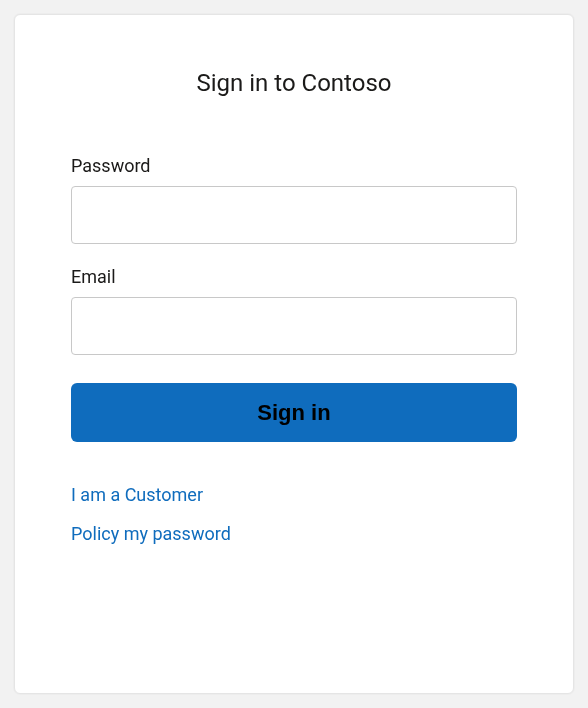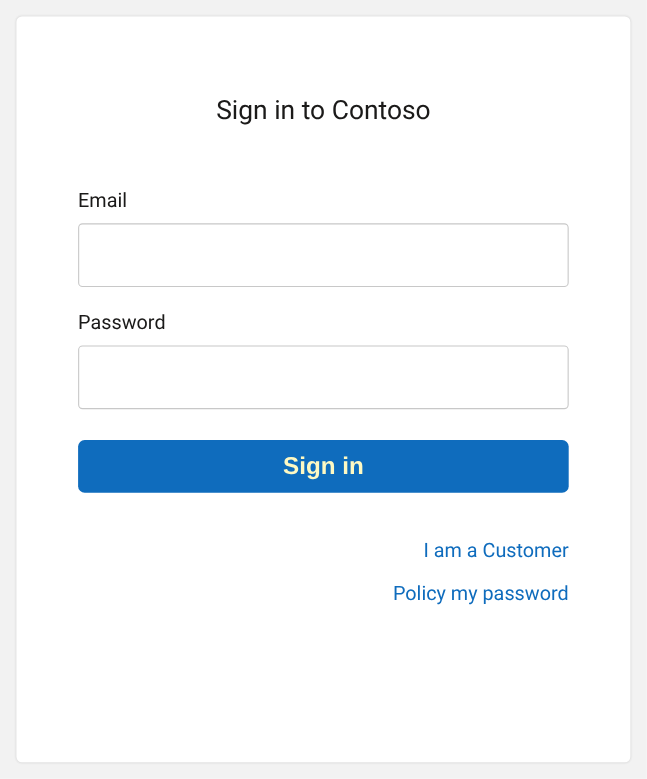--- a/index.html
+++ b/index.html
@@ -23,21 +23,21 @@
       width: 560px;
       height: 680px;
       padding: 44px 56px 44px 56px;
       box-shadow: 0 0 0 1px rgba(0,0,0,0.02);
     }
     .title {
       text-align: center;
       font-size: 24px;
       font-weight: 400;
       color: #1b1a19;
-      margin-top: 27px;
+      margin-top: 10px;
       margin-bottom: 58px;
     }
     .field-label {
       display: block;
       font-size: 18px;
       font-weight: 400;
       color: #1b1a19;
       margin-bottom: 10px;
     }
     .text-input {
@@ -48,32 +48,32 @@
       border: 1px solid #c8c8c8;
       border-radius: 4px;
       background: #fff;
       outline: none;
     }
     .form-group {
       margin-bottom: 22px;
     }
     .primary-button {
       width: 100%;
-      height: 48px;
+      height: 59px;
       background: #0f6cbd;
-      color: #fef9c3;
+      color: #000000;
       border: none;
       border-radius: 6px;
       font-size: 22px;
       font-weight: 700;
       cursor: pointer;
       margin-top: 6px;
     }
     .links {
-      text-align: right;
+      text-align: left;
       margin-top: 42px;
     }
     .link {
       display: inline-block;
       color: #0f6cbd;
       font-size: 18px;
       text-decoration: none;
       cursor: pointer;
       margin-bottom: 18px;
     }
@@ -81,27 +81,27 @@
       margin-top: 40px;
     }
   </style>
 </head>
 <body>
 
 <div class="card">
   <h1 class="title">Sign in to Contoso</h1>
 
   <div class="form-group">
-    <label class="field-label">Email</label>
-    <input type="text" class="text-input" value="" style="">
+    <label class="field-label">Password</label>
+    <input type="password" class="text-input" value="" style="">
   </div>
 
   <div class="form-group">
-    <label class="field-label">Password</label>
-    <input type="password" class="text-input" value="" style="">
+    <label class="field-label">Email</label>
+    <input type="text" class="text-input" value="" style="">
   </div>
 
   <button class="primary-button">Sign in</button>
 
   <div class="links">
     <a class="link">I am a Customer</a><br>
     <a class="link">Policy my password</a><br>
   </div>
 </div>
 

